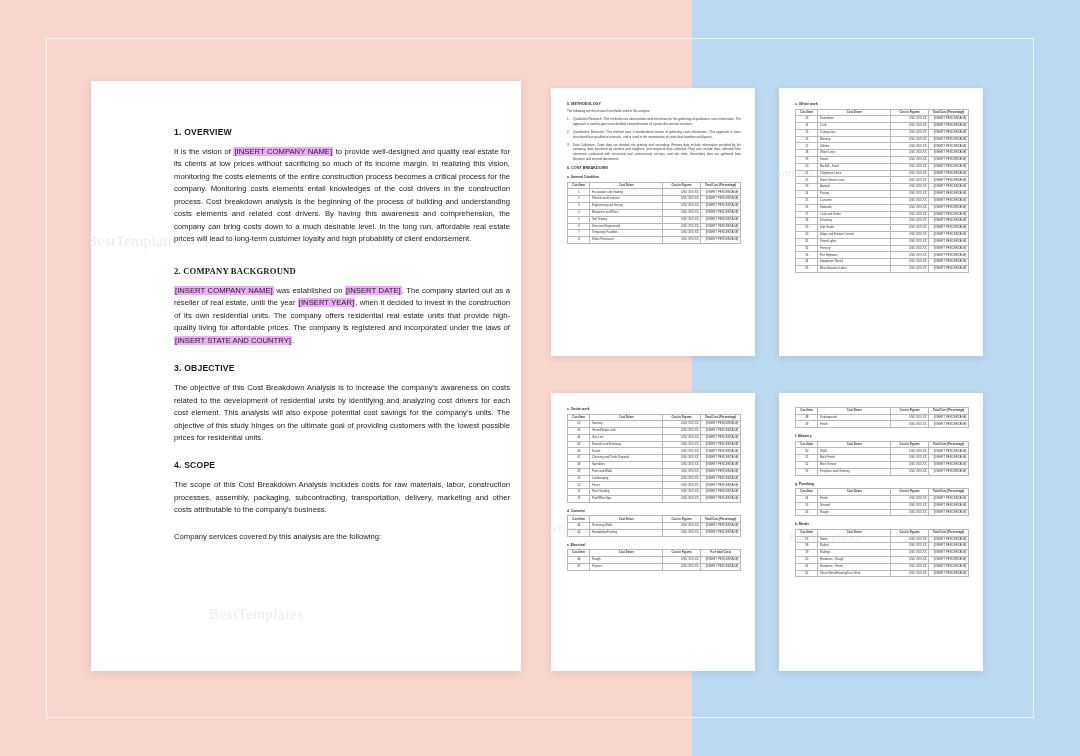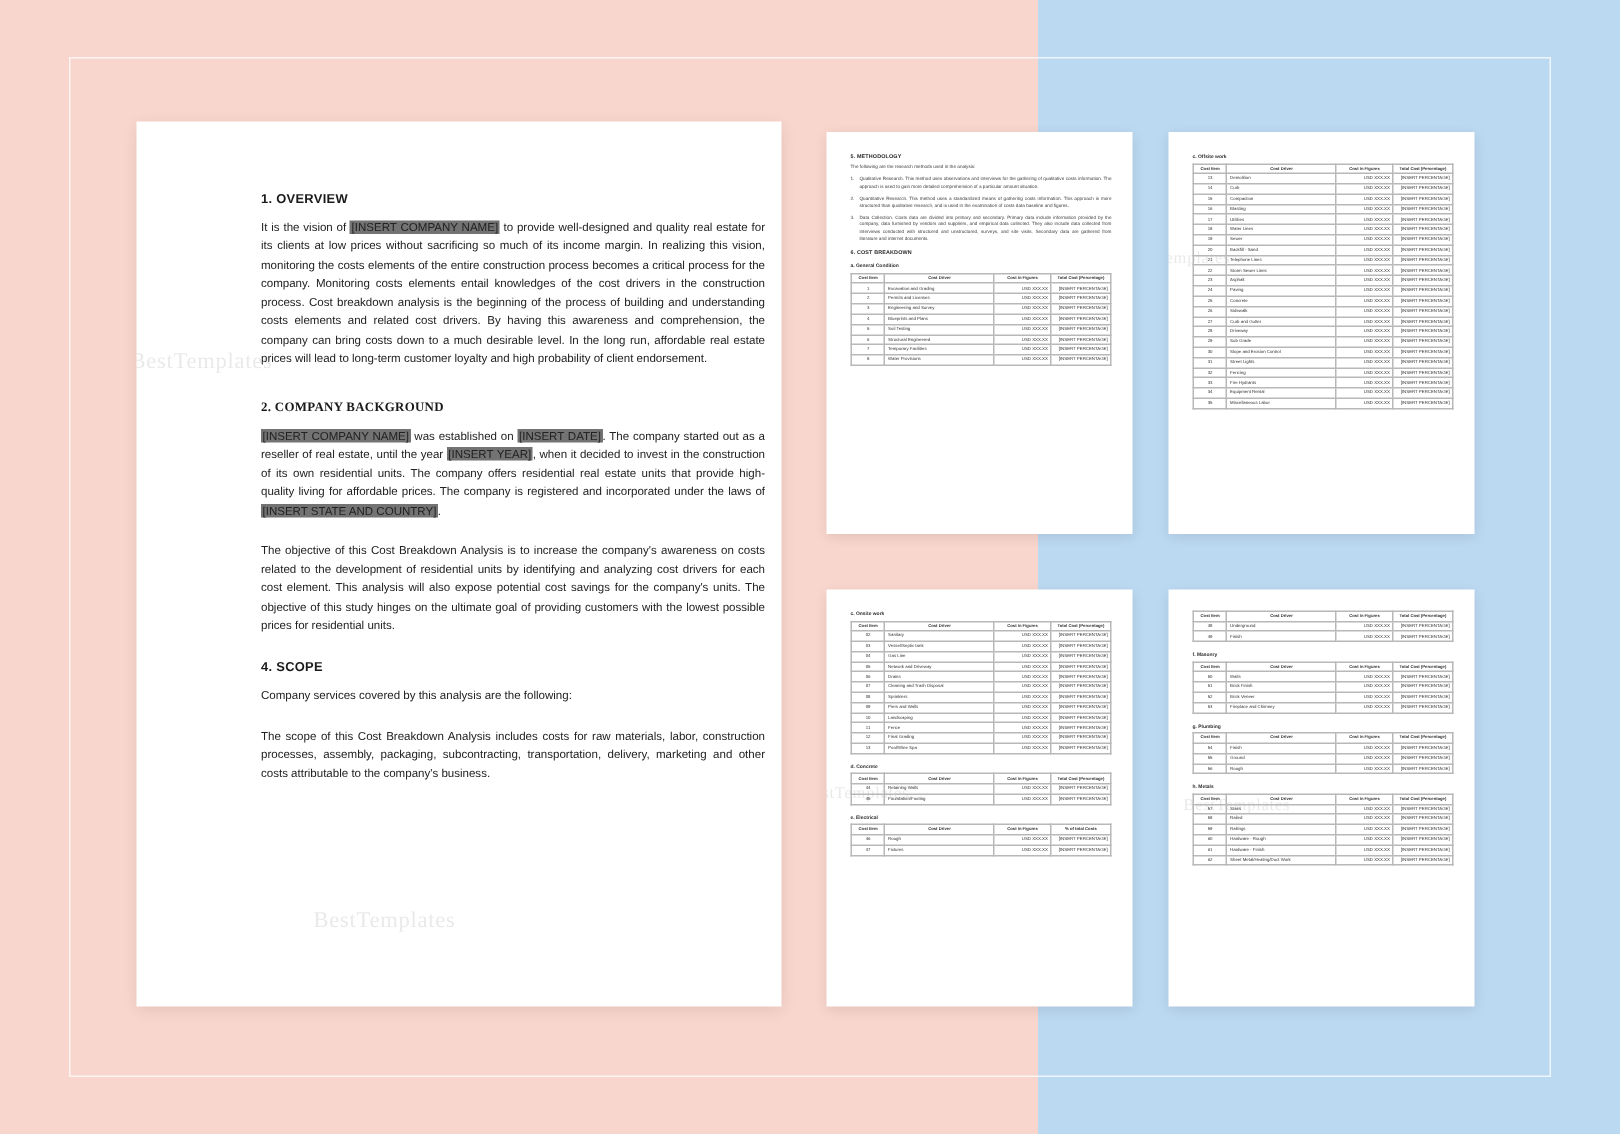--- a/index.html
+++ b/index.html
@@ -63,21 +63,21 @@
     margin: 0 0 9px 0;
   }
   .p-body {
     font-size: 7.7px;
     line-height: 1.62;
     text-align: justify;
     margin: 0 0 14px 0;
     color: #222;
   }
   .hl {
-    background: #737373;
+    background: #f0abfc;
     padding: 0 1px;
   }
   .gap-l { margin-top: 20px; font-family: Liberation Serif, serif; }
   .gap-m { margin-top: 16px; }
 
   
   .wm {
     position: absolute;
     font-family: "Liberation Serif", serif;
     color: rgba(120,120,120,0.16);
@@ -183,25 +183,26 @@
       <div class="h-sec">1. OVERVIEW</div>
       <p class="p-body">
         It is the vision of <span class="hl">[INSERT COMPANY NAME]</span> to provide well-designed and quality real estate for its clients at low prices without sacrificing so much of its income margin. In realizing this vision, monitoring the costs elements of the entire construction process becomes a critical process for the company. Monitoring costs elements entail knowledges of the cost drivers in the construction process. Cost breakdown analysis is the beginning of the process of building and understanding costs elements and related cost drivers. By having this awareness and comprehension, the company can bring costs down to a much desirable level. In the long run, affordable real estate prices will lead to long-term customer loyalty and high probability of client endorsement.
       </p>
 
       <div class="h-sec gap-l">2. COMPANY BACKGROUND</div>
       <p class="p-body">
         <span class="hl">[INSERT COMPANY NAME]</span> was established on <span class="hl">[INSERT DATE]</span>. The company started out as a reseller of real estate, until the year <span class="hl">[INSERT YEAR]</span>, when it decided to invest in the construction of its own residential units. The company offers residential real estate units that provide high-quality living for affordable prices. The company is registered and incorporated under the laws of <span class="hl">[INSERT STATE AND COUNTRY]</span>.
       </p>
 
+      <div class="h-sec gap-m">3. OBJECTIVE</div>
       <p class="p-body">The objective of this Cost Breakdown Analysis is to increase the company's awareness on costs related to the development of residential units by identifying and analyzing cost drivers for each cost element. This analysis will also expose potential cost savings for the company's units. The objective of this study hinges on the ultimate goal of providing customers with the lowest possible prices for residential units.</p>
 
       <div class="h-sec gap-m">4. SCOPE</div>
+      <p class="p-body">The scope of this Cost Breakdown Analysis includes costs for raw materials, labor, construction processes, assembly, packaging, subcontracting, transportation, delivery, marketing and other costs attributable to the company's business.</p>
       <p class="p-body">Company services covered by this analysis are the following:</p>
-      <p class="p-body">The scope of this Cost Breakdown Analysis includes costs for raw materials, labor, construction processes, assembly, packaging, subcontracting, transportation, delivery, marketing and other costs attributable to the company's business.</p>
 
     </div>
   </div>
 
   <div class="thumb t1">
     <div class="tcontent">
       <div class="t-h">5. METHODOLOGY</div>
       <p class="t-p">The following are the research methods used in the analysis:</p>
       <div class="t-li"><span class="num">1.</span><span>Qualitative Research. This method uses observations and interviews for the gathering of qualitative costs information. The approach is used to gain more detailed comprehension of a particular amount situation.</span></div>
       <div class="t-li"><span class="num">2.</span><span>Quantitative Research. This method uses a standardized means of gathering costs information. This approach is more structured than qualitative research, and is used in the examination of costs data baseline and figures.</span></div>

